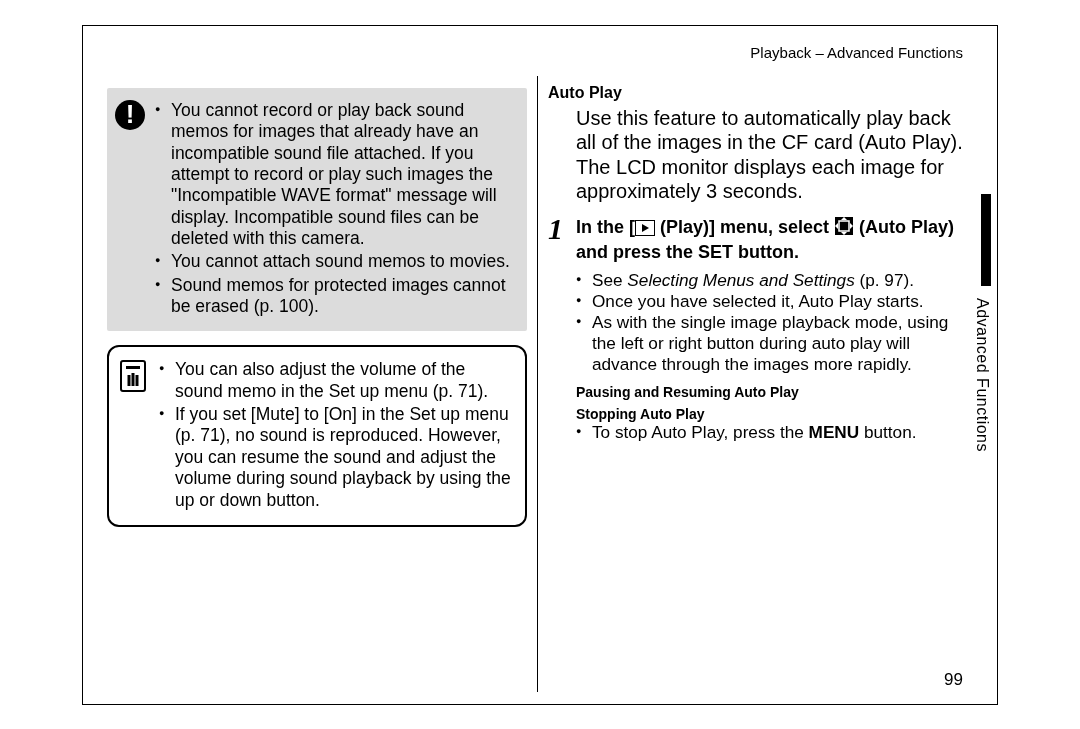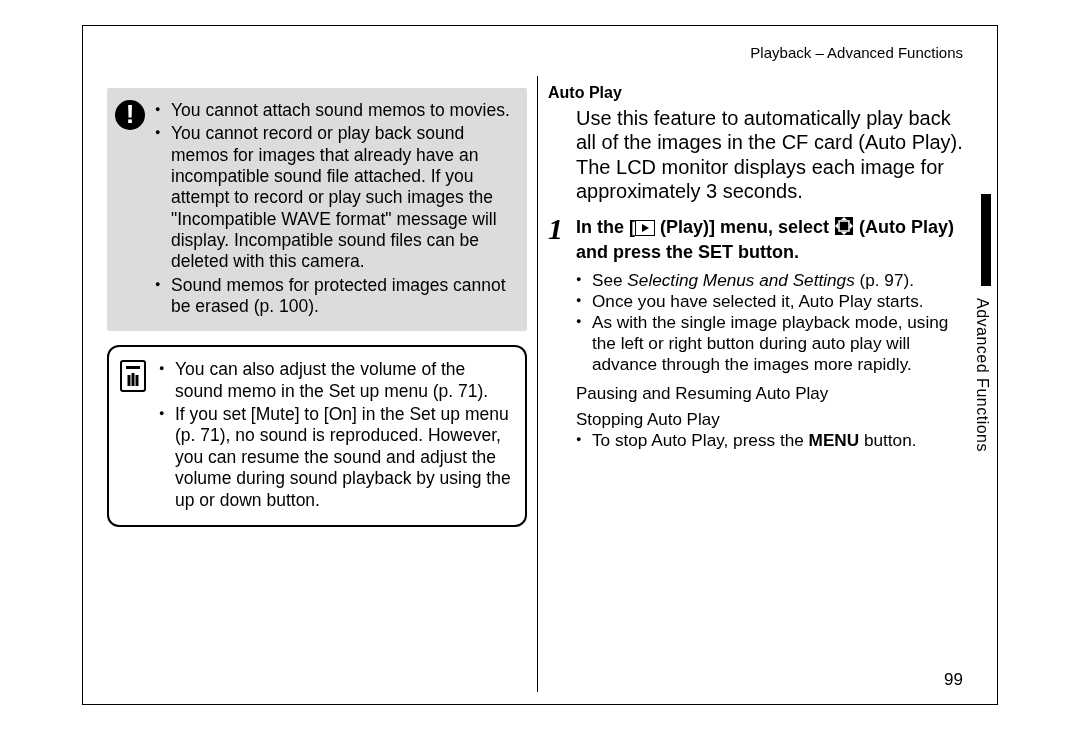--- a/index.html
+++ b/index.html
@@ -181,22 +181,22 @@
     margin-bottom: 0;
   }
   .sub-bullets > li::before {
     content: "●";
     position: absolute;
     left: 0;
     top: 4px;
     font-size: 9px;
   }
   .subhead {
-    font-size: 17px;
-    font-weight: normal;
+    font-size: 14px;
+    font-weight: bold;
     margin: 6px 0 0 28px;
   }
   .italic { font-style: italic; }
   b { font-weight: bold; }
 </style>
 </head>
 <body>
 
 <div class="page-frame">
 
@@ -208,22 +208,22 @@
     <div class="label">Advanced Functions</div>
   </div>
 
   <div class="divider"></div>
 
   <div class="col-left">
 
     <div class="warn-box">
       <div class="warn-icon">!</div>
       <ul class="bullets">
+        <li>You cannot record or play back sound memos for images that already have an incompatible sound file attached. If you attempt to record or play such images the "Incompatible WAVE format" message will display. Incompatible sound files can be deleted with this camera.</li>
         <li>You cannot attach sound memos to movies.</li>
-        <li>You cannot record or play back sound memos for images that already have an incompatible sound file attached. If you attempt to record or play such images the "Incompatible WAVE format" message will display. Incompatible sound files can be deleted with this camera.</li>
         <li>Sound memos for protected images cannot be erased (p. 100).</li>
       </ul>
     </div>
 
     <div class="note-box">
       <span class="note-icon">
         <svg width="28" height="34" viewBox="0 0 28 34">
           <rect x="2" y="2" width="24" height="30" rx="2" fill="none" stroke="#000" stroke-width="2"></rect>
           <rect x="7" y="7" width="14" height="3" fill="#000"></rect>
           <line x1="10" y1="16" x2="10" y2="27" stroke="#000" stroke-width="3"></line>

